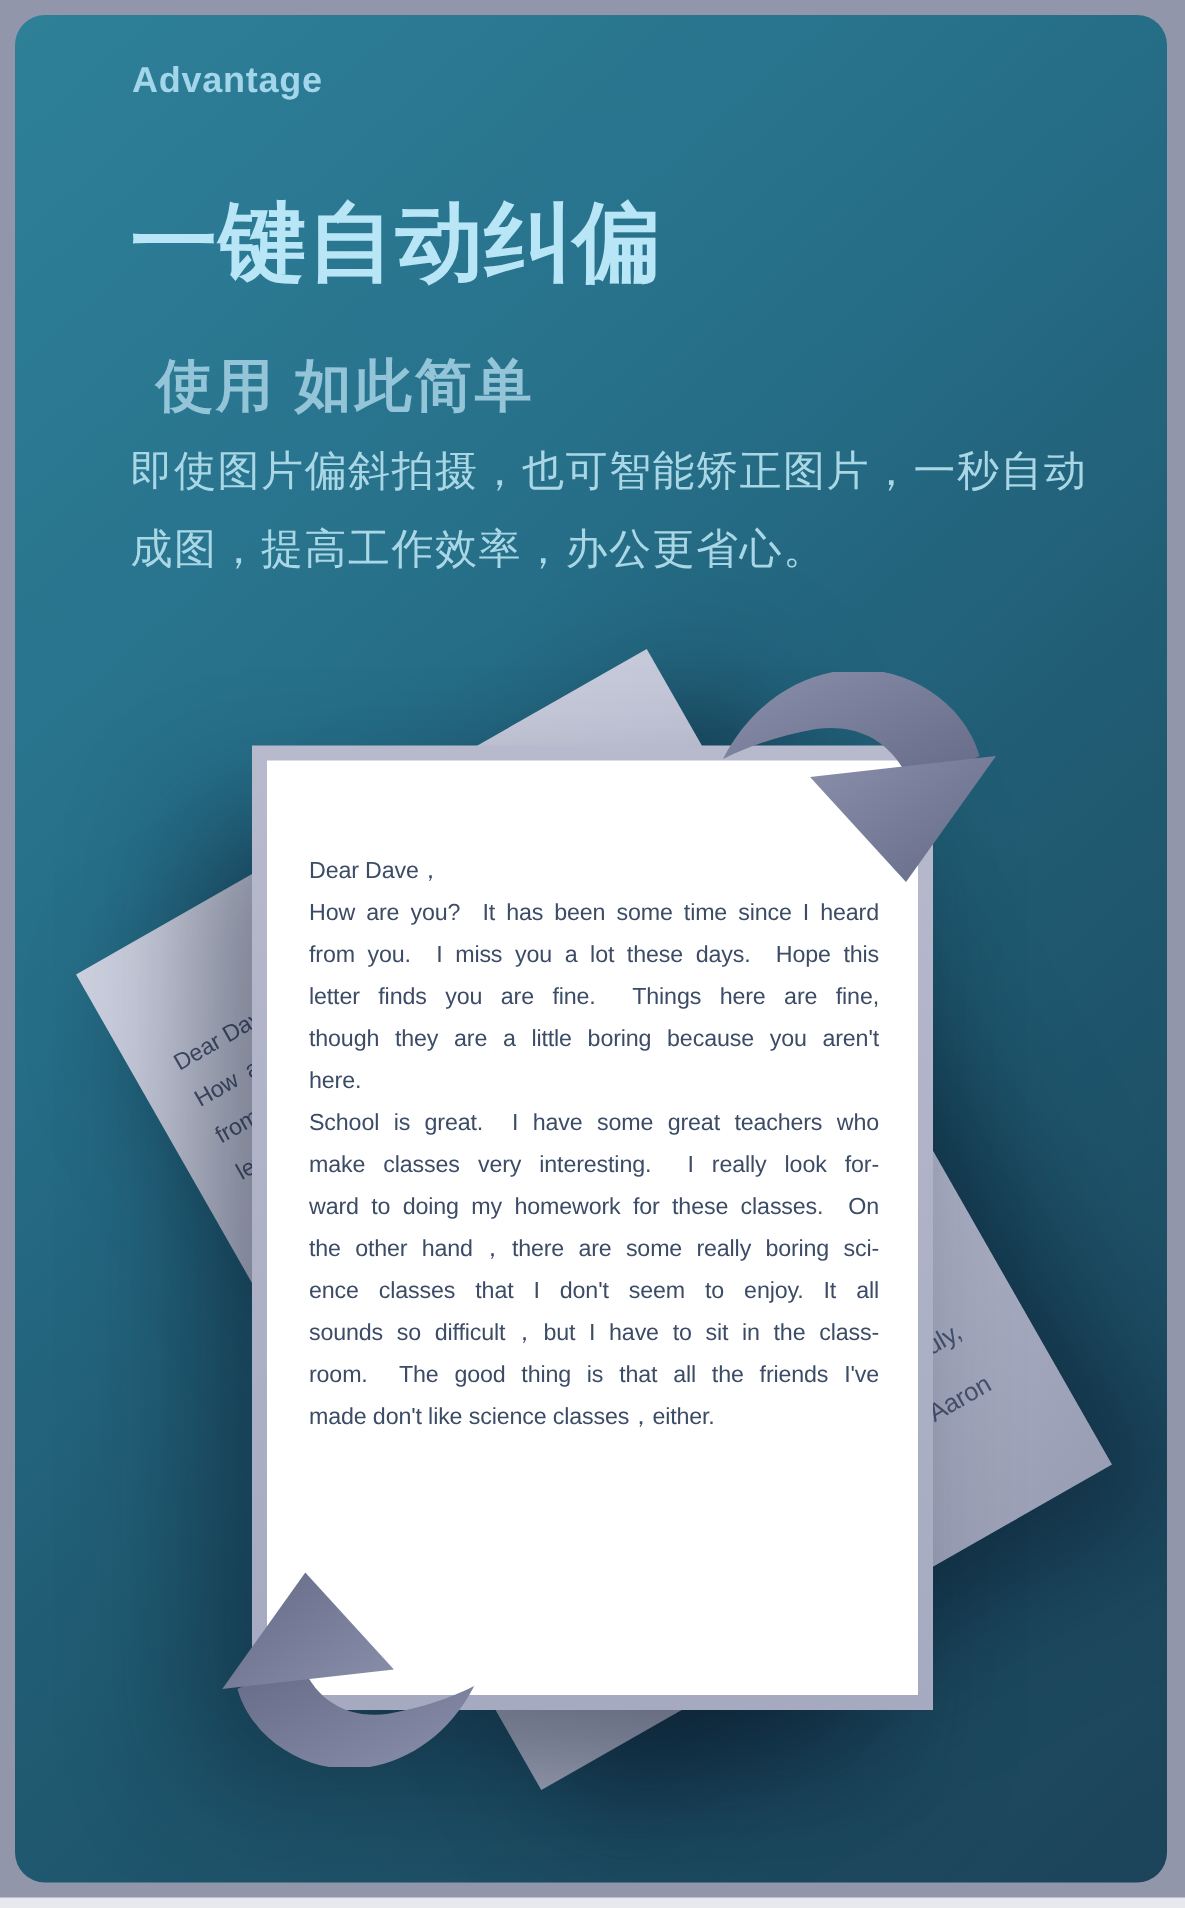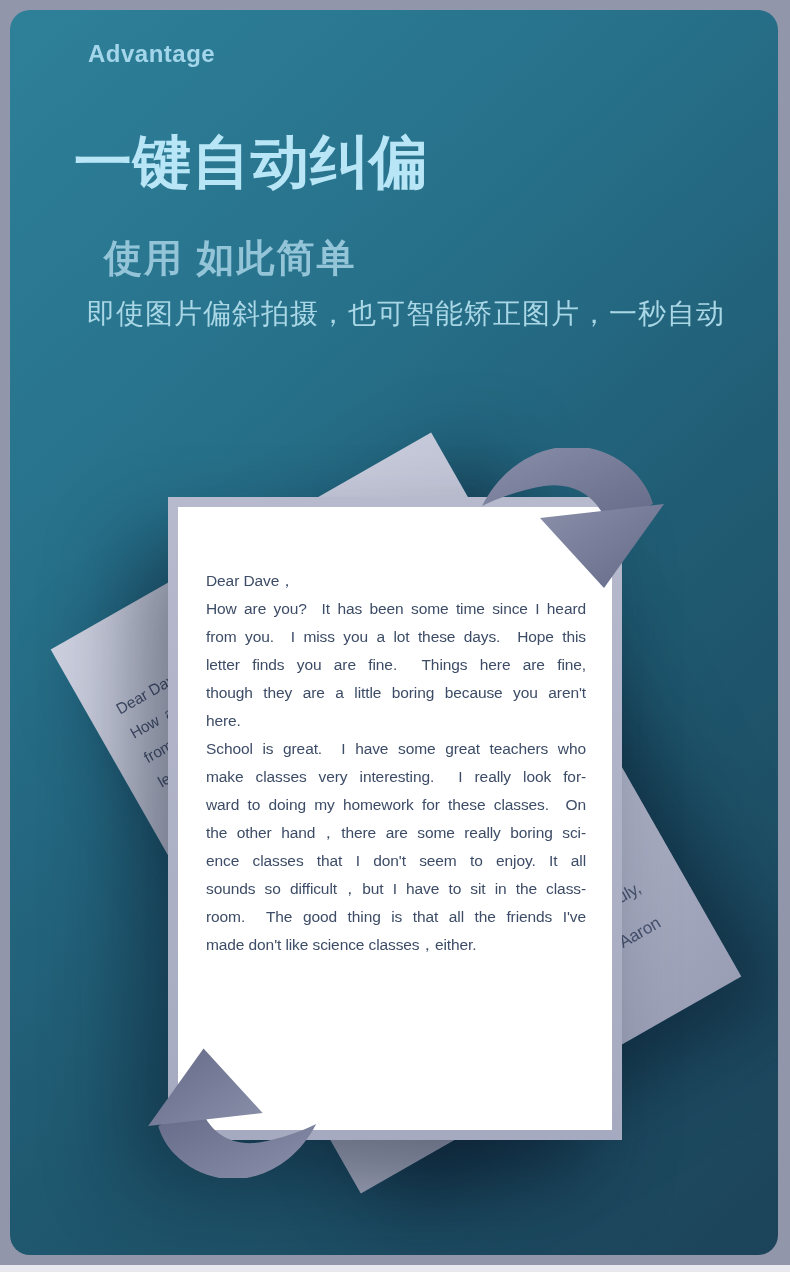--- a/index.html
+++ b/index.html
@@ -5,21 +5,21 @@
   html,body{margin:0;padding:0;}
   .page{position:relative;width:790px;height:1272px;background:#9196ab;overflow:hidden;
         font-family:"Liberation Sans",sans-serif;}
   .bottom-strip{position:absolute;left:0;bottom:0;width:100%;height:7px;background:#e8e9ef;}
 
   .card{position:absolute;left:10px;top:10px;right:12px;bottom:17px;border-radius:20px;overflow:hidden;
         background:linear-gradient(138deg,#2e8099 0%,#27708a 32%,#1f5970 62%,#1c4359 100%);}
 
   .advantage{position:absolute;left:78px;top:30px;font-size:24px;font-weight:700;
              color:#a3d6ea;letter-spacing:.5px;}
-  .title{position:absolute;left:64px;top:116px;margin:0;font-size:58px;line-height:72px;
+  .title{position:absolute;left:77px;top:116px;margin:0;font-size:58px;line-height:72px;
          font-weight:800;color:#b9e6f6;letter-spacing:1px;}
   .subtitle{position:absolute;left:78px;top:212px;margin:16px;font-size:38px;line-height:40px;
             font-weight:700;color:#93c4d8;letter-spacing:2px;}
   .desc{position:absolute;left:77px;top:278px;font-size:28px;line-height:52px;
         color:#a9d7e6;letter-spacing:1px;}
 
   .stack{position:absolute;inset:0;}
 
   .sheet-tilted{position:absolute;left:167px;top:490px;width:438px;height:626px;
         transform:rotate(-29.7deg);
@@ -49,20 +49,21 @@
 <body>
 
 <div class="page">
   <div class="card">
 
     <div class="advantage">Advantage</div>
     <h1 class="title">一键自动纠偏</h1>
     <h2 class="subtitle">使用 如此简单</h2>
     <div class="desc">
         <div>即使图片偏斜拍摄，也可智能矫正图片，一秒自动</div>
+        <div>成图，提高工作效率，办公更省心。</div>
       </div>
 
     <div class="stack">
 
       <div class="sheet-tilted">
         <div class="letter-text">
             <div class="line">Dear Dave，</div>
             <div class="line j">How are you?&nbsp; It has been some time since I heard</div>
             <div class="line j">from you.&nbsp; I miss you a lot these days.&nbsp; Hope this</div>
             <div class="line j">letter finds you are fine.&nbsp; Things here are fine,</div>

